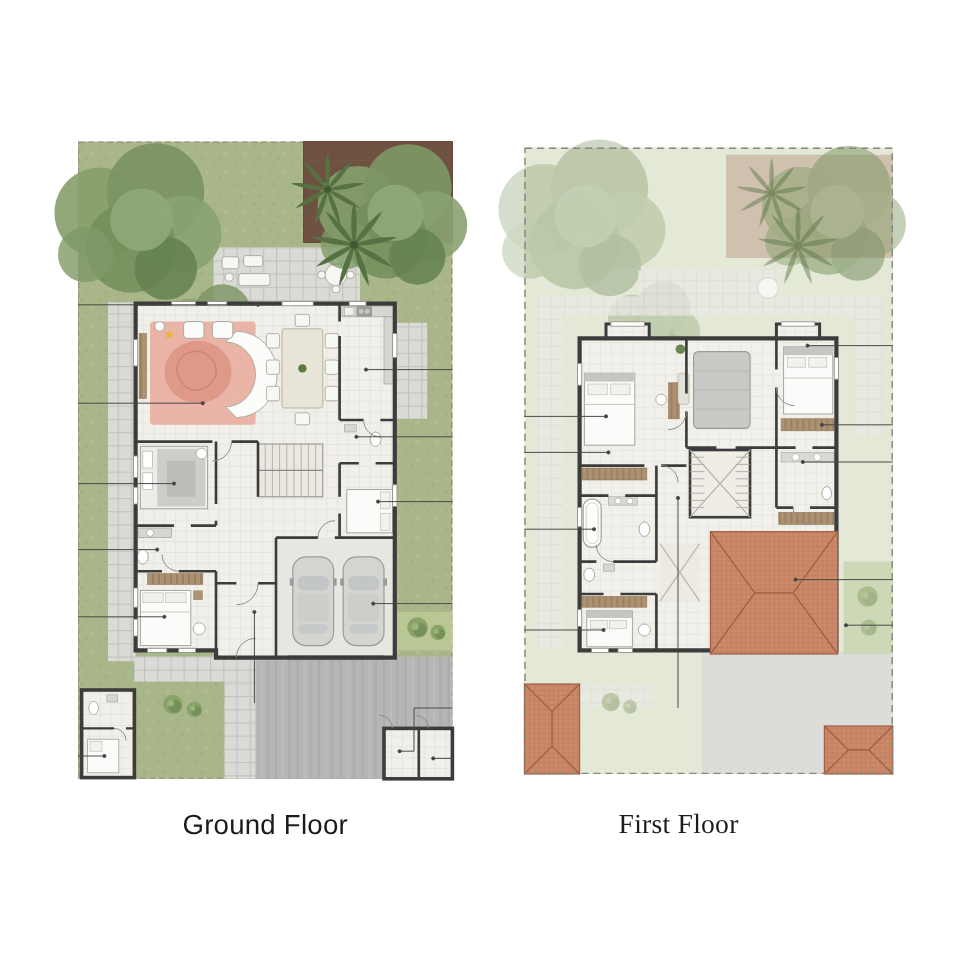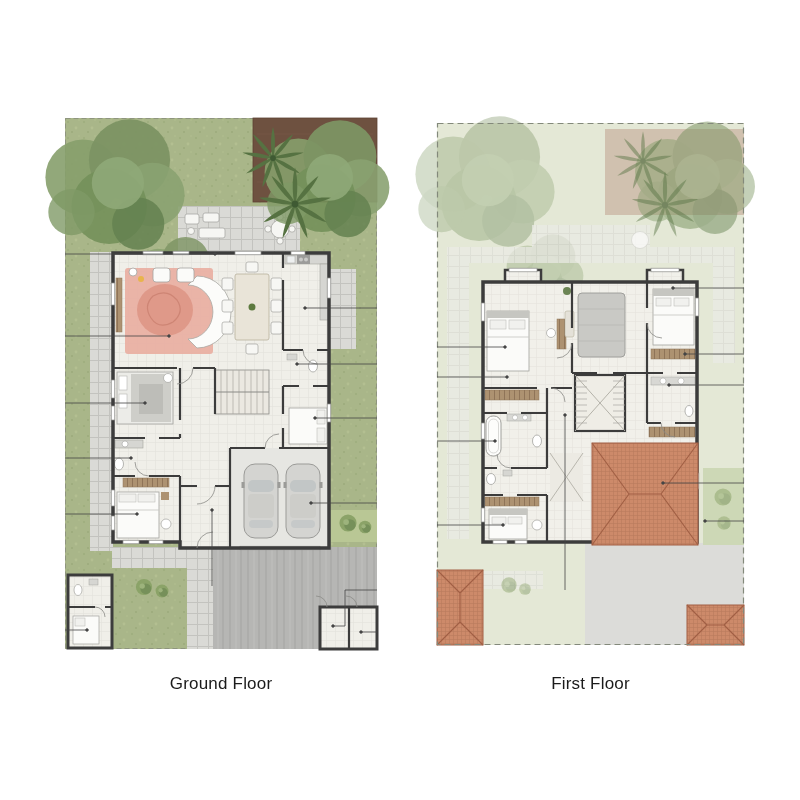--- a/index.html
+++ b/index.html
@@ -2,24 +2,24 @@
 <html style="--page-bg: #ffffff; --lawn: #a9b689; --lawn-faded: #e4e8d6; --paver: #dadad6; --paver-line: #c3c3bf; --paver-faded: #ebebe6; --driveway: #b6b6b4; --driveway-faded: #dcdcd9; --wall: #3c3c3c; --floor: #f0efe9; --planter: #6e5140; --tree: #7c9463; --palm: #567242; --rug: #e9b0a3; --wood: #ad9271; --roof: #cd8a6a; --roof-line: #a15f44; --label: #1b1b1b;"><head>
 <meta charset="utf-8">
 <style>
   html,body{margin:0;padding:0;background:#ffffff;}
   #stage{position:relative;width:800px;height:800px;background:var(--page-bg,#fff);overflow:hidden;
          font-family:"Liberation Sans",sans-serif;}
   .panel{position:absolute;}
   .panel svg{overflow:visible;display:block;}
   #panel-ground{left:65px;top:118px;width:312px;height:531px;}
   #panel-first{left:437px;top:123px;width:307px;height:522px;}
-  .caption{position:absolute;top:674px;text-align:center;font-size:17px;color:var(--label,#1b1b1b);
+  .caption{position:absolute;top:674px;text-align:center;font-size:23px;color:var(--label,#1b1b1b);
            letter-spacing:.2px;}
   #caption-ground{left:65px;width:312px;}
-  #caption-first{left:437px;width:307px;}
+  #caption-first{left:412px;width:307px;font-family:Liberation Serif, serif;}
 </style>
 </head>
 <body>
 
 <div id="stage">
 
   <div class="panel" id="panel-ground">
   <svg viewBox="0 0 312 531" width="312" height="531" xmlns="http://www.w3.org/2000/svg">
     <defs>
       <pattern id="gf-grass" width="16" height="16" patternUnits="userSpaceOnUse">

